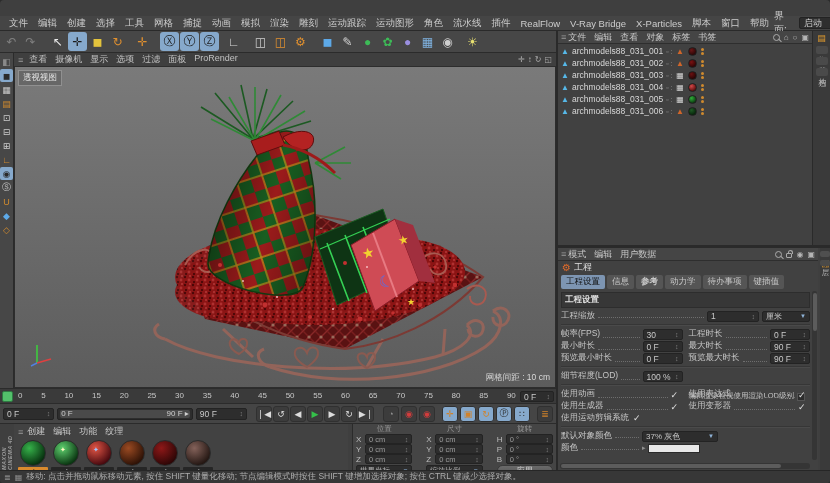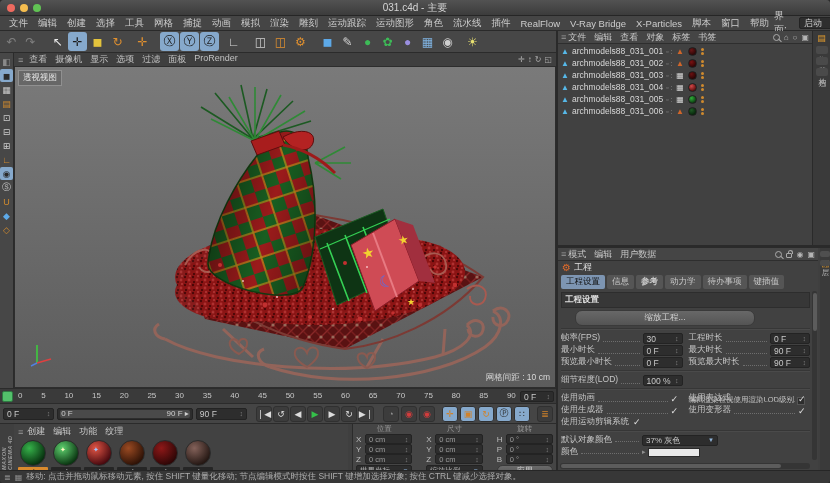--- a/index.html
+++ b/index.html
@@ -172,28 +172,20 @@
   #statusbar { position:absolute; left:0; top:470px; width:830px; height:13px; background:#373737;
                border-top:1px solid #262626; display:flex; align-items:center; gap:4px; padding:0 4px;
                font-size:8.5px; color:#adadad; }
   #statusbar .sic { color:#8f8f8f; font-size:8px; }
 </style>
 </head>
 <body>
 
 <div id="app">
 
-  <div id="titlebar">
-    <div class="lights">
-      <span class="light lr"></span>
-      <span class="light ly"></span>
-      <span class="light lg"></span>
-    </div>
-    <div id="win-title">031.c4d - 主要</div>
-  </div>
 
   <div id="menubar">
     <div style="display:flex;align-items:center;">
 
     <span class="mi">文件</span>
         <span class="mi">编辑</span>
         <span class="mi">创建</span>
         <span class="mi">选择</span>
         <span class="mi">工具</span>
         <span class="mi">网格</span>
@@ -810,21 +802,32 @@
         <span class="atab" style="background: rgb(85, 85, 85); color: rgb(200, 200, 200);">信息</span>
         <span class="atab" style="background: rgb(85, 85, 85); color: rgb(200, 200, 200); font-weight: bold;">参考</span>
         <span class="atab" style="background: rgb(85, 85, 85); color: rgb(200, 200, 200);">动力学</span>
         <span class="atab" style="background: rgb(85, 85, 85); color: rgb(200, 200, 200);">待办事项</span>
         <span class="atab" style="background: rgb(85, 85, 85); color: rgb(200, 200, 200);">键插值</span>
       </div>
 
     <div id="attr-body">
       <div class="sechead">工程设置</div>
 
-      <a id="scale-btn">缩放工程...</a>
+      <div class="arow">
+        <span class="albl">工程缩放</span>
+        <span class="lead"></span>
+        <span class="fld">
+            <span>1</span>
+            <span class="stepper">↕</span>
+          </span>
+        <span class="dd" style="width:48px;margin-left:3px;">
+          <span>厘米</span>
+            <span class="arr">▼</span>
+          </span>
+      </div>
       <div class="asep"></div>
 
       <div class="arow">
         <span class="half">
             <span class="albl">帧率(FPS)</span>
             <span class="lead"></span>
           <span class="fld sm">
               <span>30</span>
               <span class="stepper">↕</span>
             </span>

